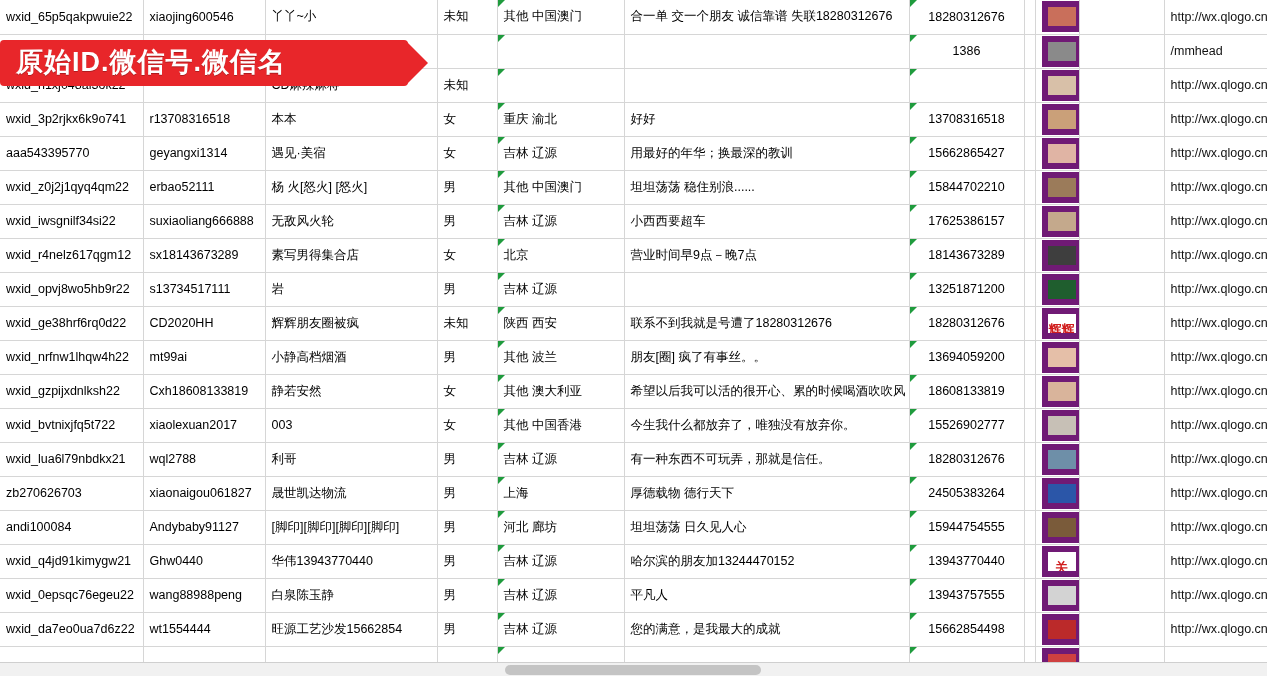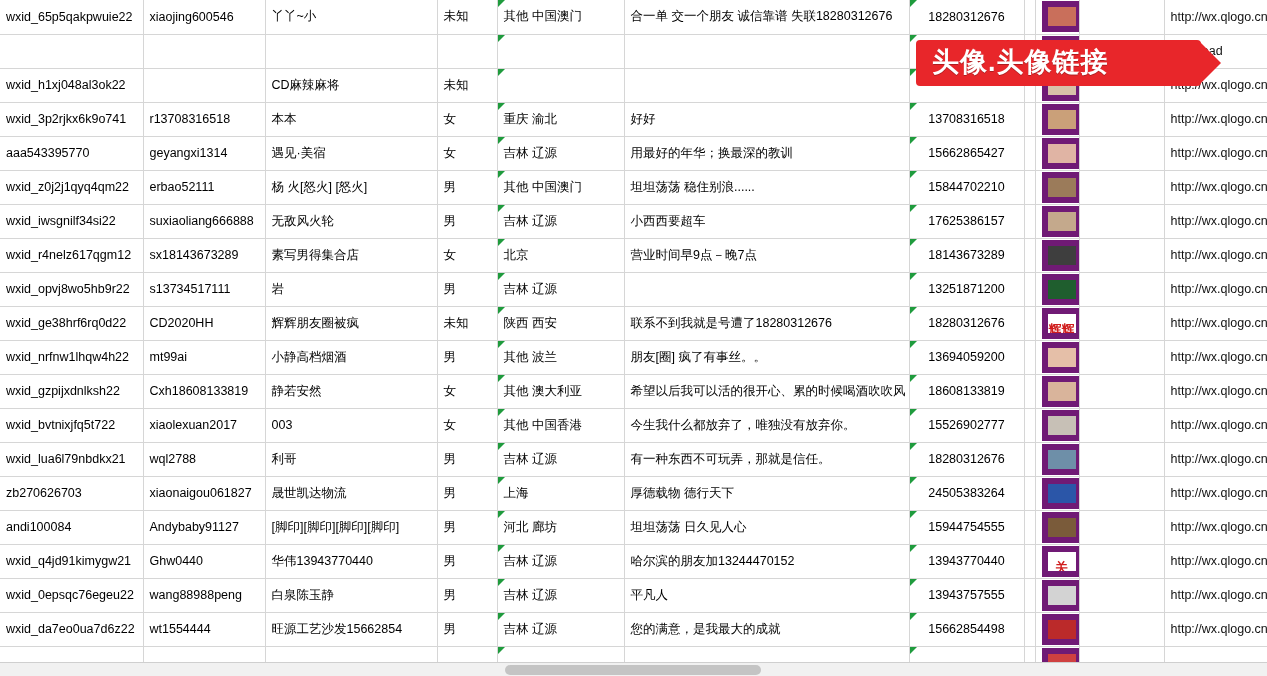--- a/index.html
+++ b/index.html
@@ -450,21 +450,21 @@
           <td class="gapcell"></td>
           <td class="avatarcell">
             <div class="avatar" style="background: rgb(207, 64, 64);"></div>
           </td>
           <td class="gapcell"></td>
           <td class="linkcell"></td>
         </tr>
       </tbody>
   </table>
 
-  <div class="banner" id="banner3">
-    <span>头像.头像链接</span>
+  <div class="banner" id="banner1">
+    <span>原始ID.微信号.微信名</span>
   </div>
 
   <div class="hscroll">
     <div class="thumb"></div>
   </div>
 
 </div>
 
 </body></html>

